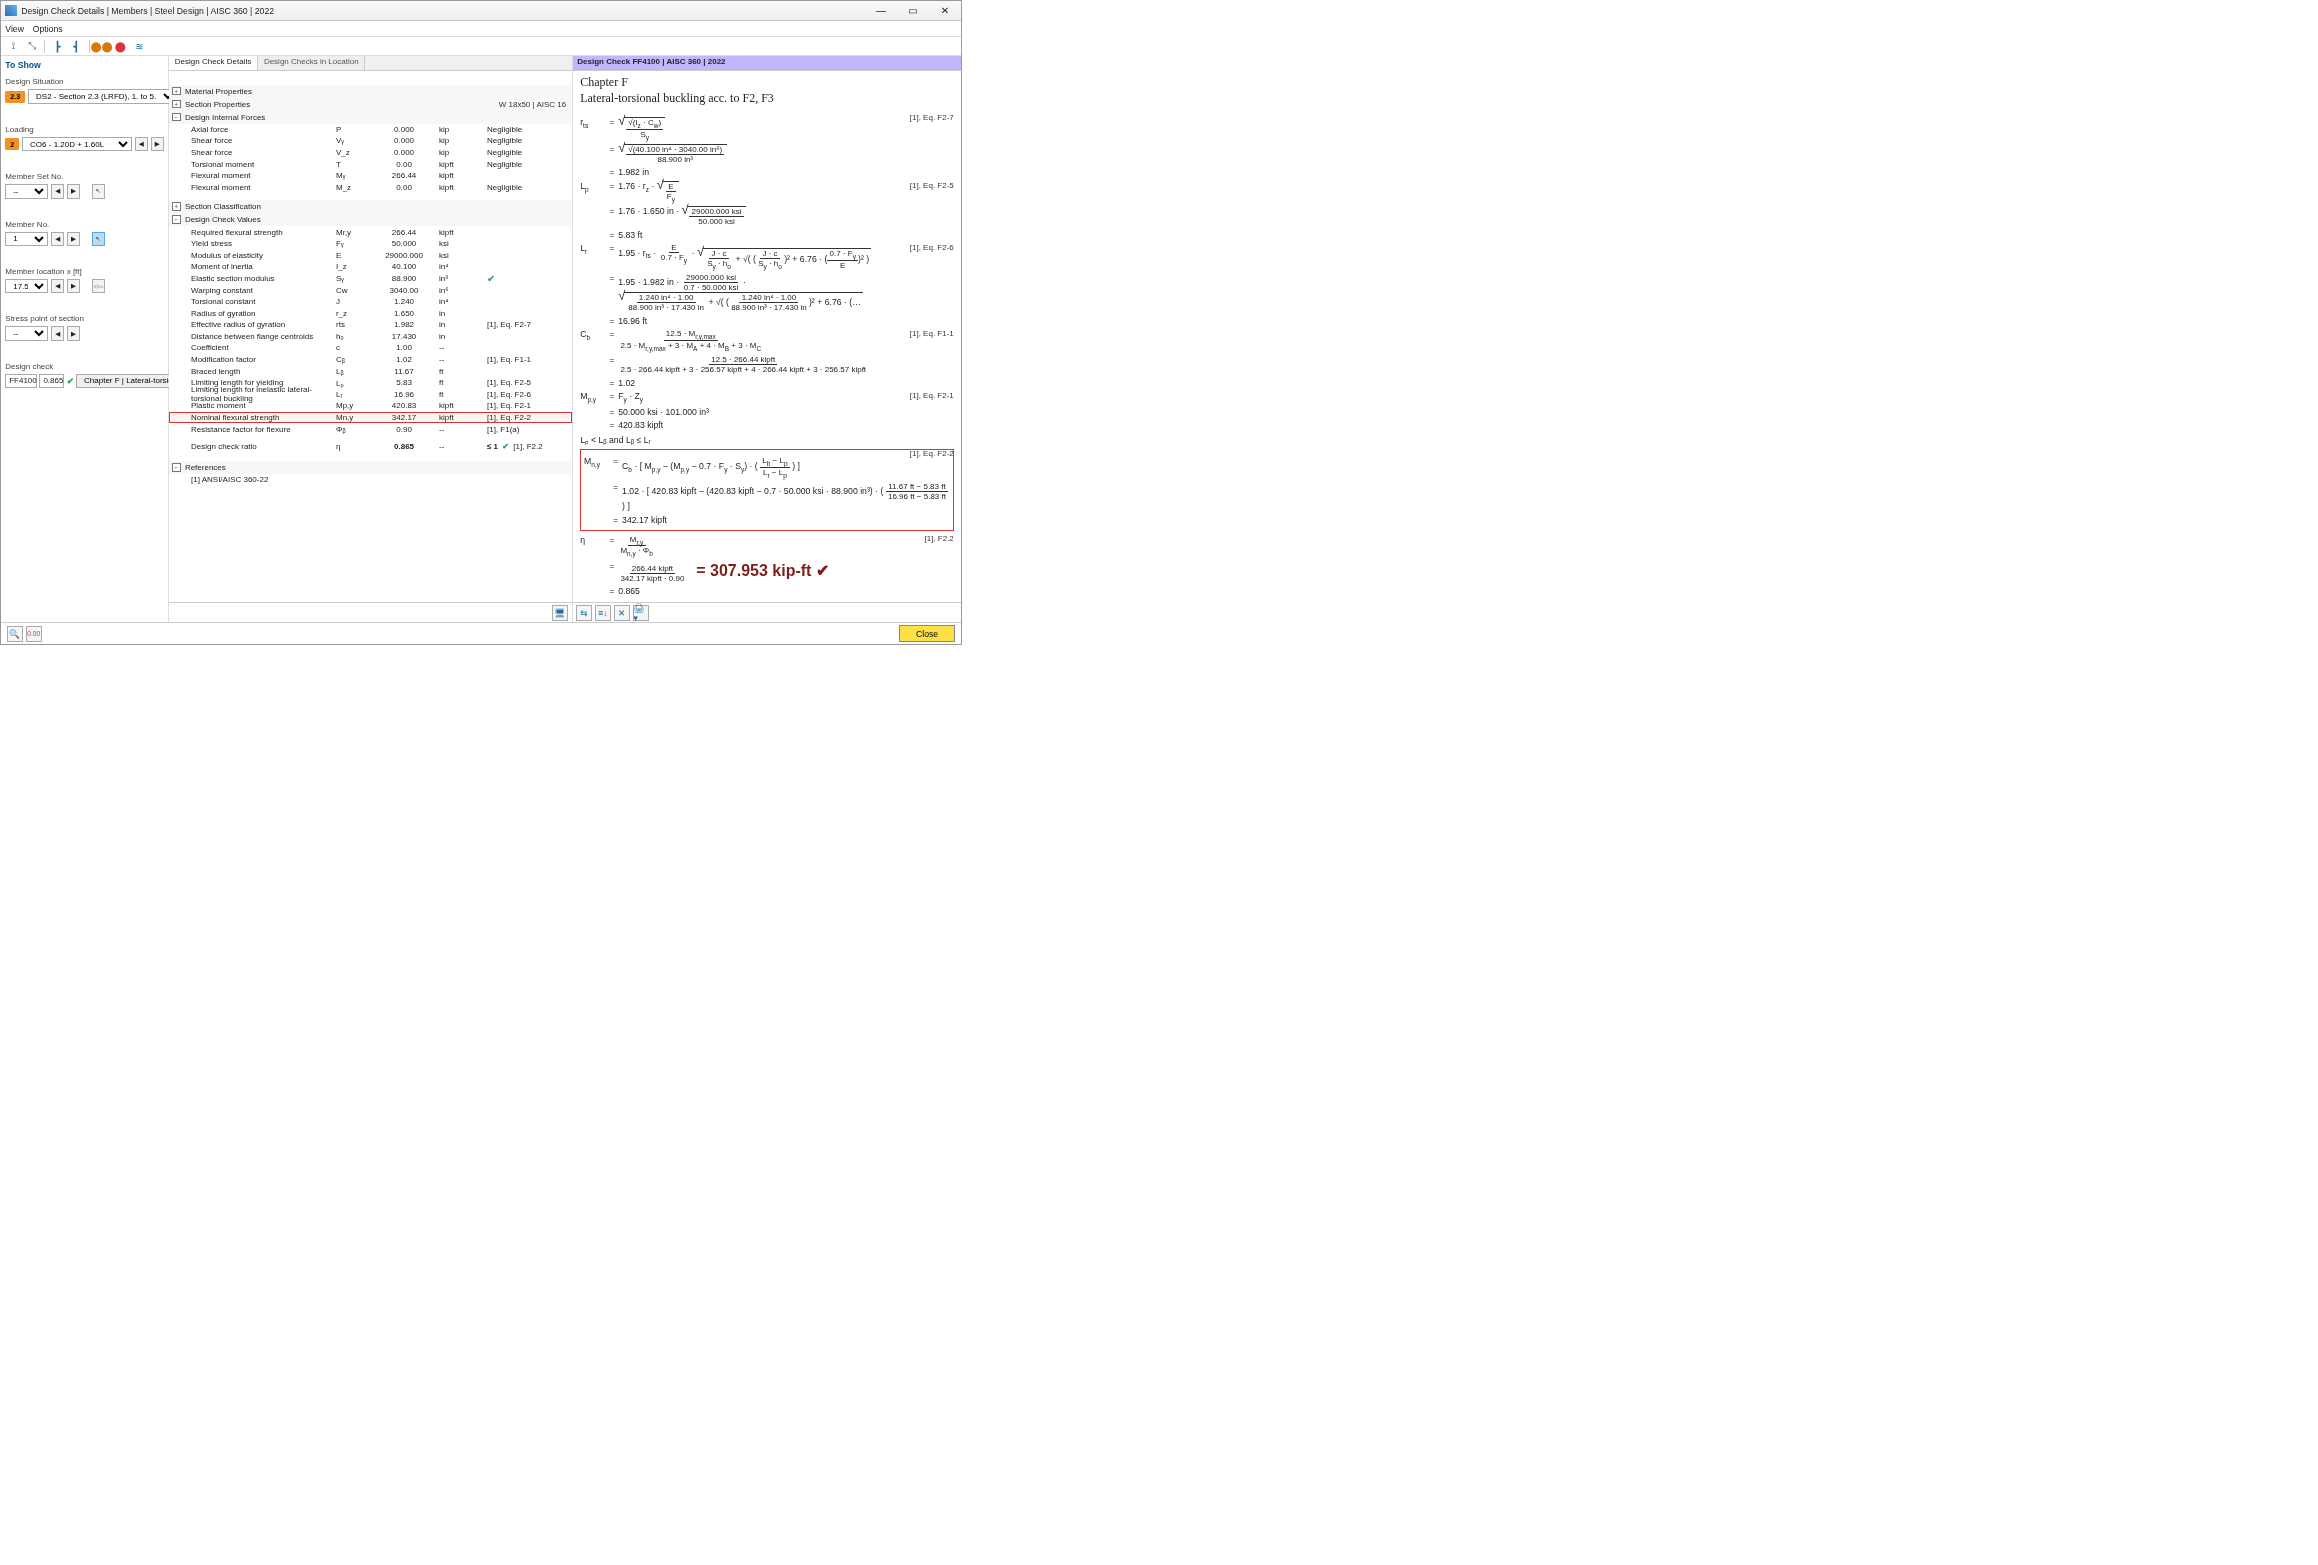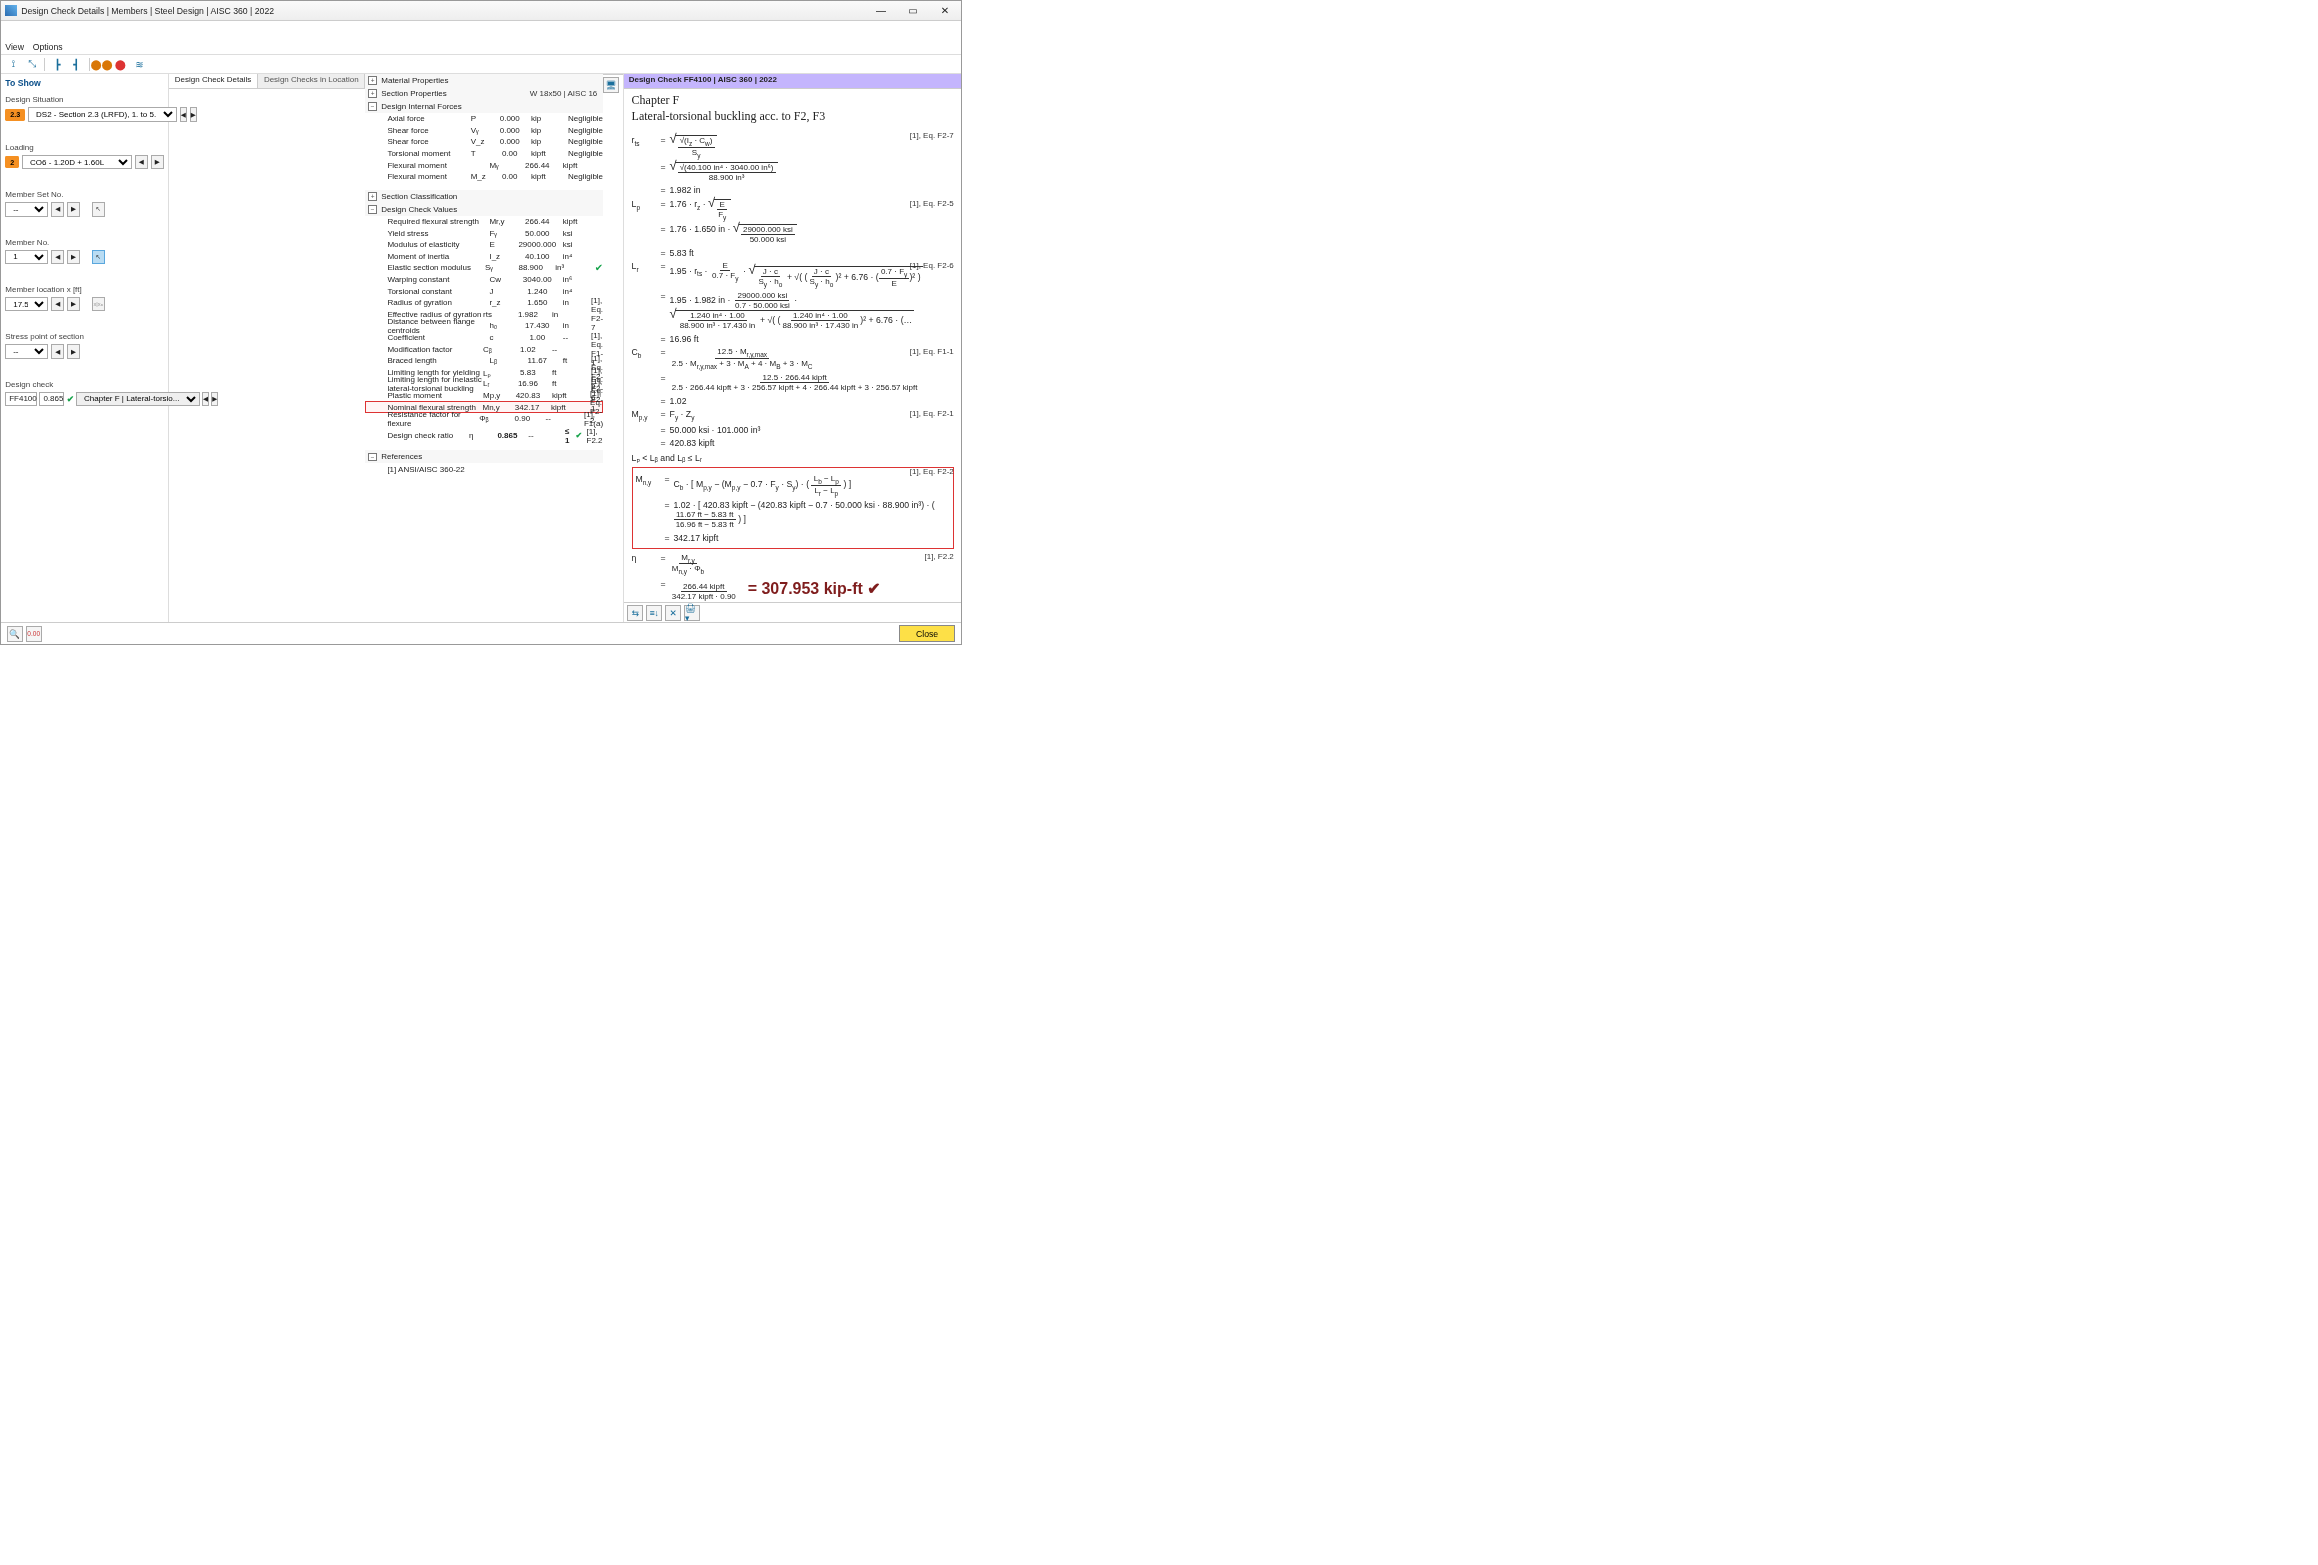--- a/index.html
+++ b/index.html
@@ -7,21 +7,21 @@
 .window { display: flex; flex-direction: column; height: 645px; width: 962px; border: 0.7px solid #999; }
 
 
 .title-bar { height: 20px; background: linear-gradient(#fafafa,#eee); display:flex; align-items:center; padding-left:4.3px; border-bottom:0.7px solid #ccc; }
 .title-bar .logo { width:11.6px; height:11.6px; margin-right:4.3px; background: linear-gradient(45deg,#2b6cb0,#63b3ed); }
 .title-bar .title-text { flex:1; font-size:8.7px; }
 .title-bar .win-btns { display:flex; }
 .title-bar .win-btn { width:32px; height:20px; display:flex; align-items:center; justify-content:center; font-size:10px; }
 
 
-.menu-bar { height:16px; border-bottom:0.7px solid #ddd; display:flex; align-items:center; gap:8.7px; padding-left:4.3px; font-size:8.7px;margin-top:18px; }
+.menu-bar { height:16px; border-bottom:0.7px solid #ddd; display:flex; align-items:center; gap:8.7px; padding-left:4.3px; font-size:8.7px; }
 
 
 .toolbar { height:19px; border-bottom:0.7px solid #ddd; display:flex; align-items:center; gap:2.9px; padding-left:4.3px; }
 .tb-btn { width:16px; height:16px; display:flex; align-items:center; justify-content:center; font-size:10px; color:#1b6f9c; }
 .tb-btn.orange { color:#d97706; }
 .tb-btn.red { color:#d33; }
 
 
 .workspace { display:flex; flex:1; min-height:0; }
 .sidebar { width:168px; border-right:0.7px solid #ddd; padding:2.9px 4.3px; }
@@ -32,21 +32,21 @@
 .badge-num { background:#f59022; color:#000; font-weight:600; font-size:7.2px; padding:1.4px 5px; border-radius:1.4px; }
 .side-select { flex:1; height:14.5px; border:0.7px solid #aaa; padding:0 2.9px; font-size:8px; background:#fff; }
 .small-btn { width:13px; height:14.5px; border:0.7px solid #aaa; background:#f3f3f3; font-size:6.5px; display:flex; align-items:center; justify-content:center; }
 .small-btn.sel { background:#b9dcf3; border-color:#5aa7dd; }
 .wide-sel { width:43px; height:14.5px; border:0.7px solid #aaa; font-size:8px; padding:0 2.9px; background:#fff; }
 .design-check-row { display:flex; align-items:center; gap:2.2px; }
 .dc-field { border:0.7px solid #aaa; height:14.5px; padding:0 2.9px; font-size:8px; display:flex; align-items:center; }
 .check-mark { color:#16a34a; font-weight:600; }
 
 
-.center { flex:0 0 404px; border-right:0.7px solid #ddd; display:flex; flex-direction:row; }
+.center { flex:0 0 404px; border-right:0.7px solid #ddd; display:flex; flex-direction:column;gap:14px; }
 .tabs { height:14.5px; display:flex; background:#f0f0f0; border-bottom:0.7px solid #ccc; font-size:8px; }
 .tab { padding:1.4px 5.8px; border-right:0.7px solid #ccc; background:#fff; }
 .tab.inactive { background:#eee; color:#555; }
 .tree-area { flex:1; overflow:auto; background:#fff; }
 .section-header { display:flex; align-items:center; gap:4.3px; height:13px; padding-left:2.9px; font-size:8px; background:#f7f7f7; }
 .sq { width:8.7px; height:8.7px; border:0.7px solid #777; font-size:6.5px; line-height:7.2px; text-align:center; color:#555; background:#fff; }
 .section-props { display:flex; align-items:center; justify-content:space-between; padding-right:5.8px; }
 .prop-right { font-size:8px; color:#333; }
 .data-row { display:flex; align-items:center; height:11.6px; font-size:8px; padding-left:22px; }
 .data-row.highlight { border:0.7px solid #d33; background:#fff5f5; padding-left:21px; }

